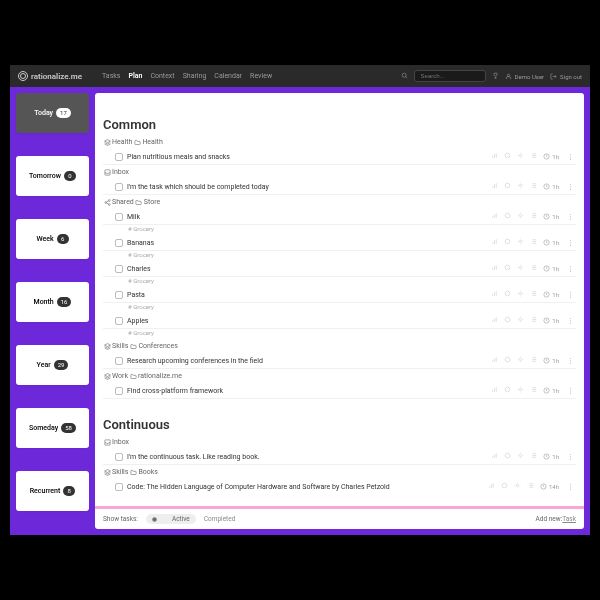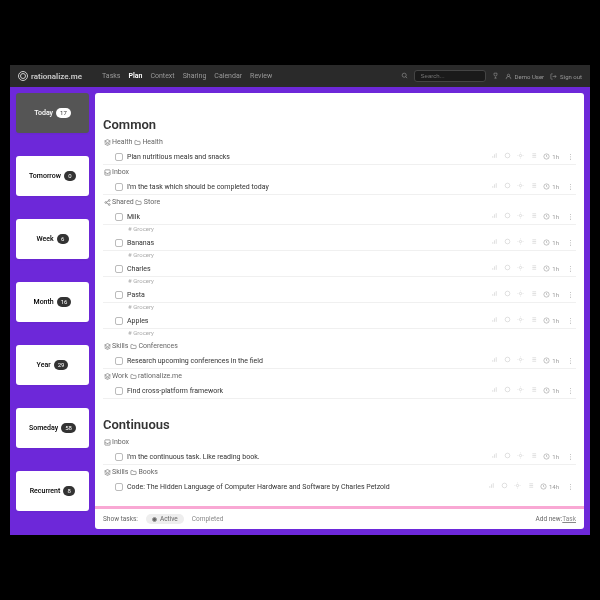--- a/index.html
+++ b/index.html
@@ -30,21 +30,21 @@
 .task-row{display:flex;align-items:center;padding:3px 0 3px 12px;gap:4px;border-bottom:1px solid #f0f0f0}
 .task-row:last-child{border-bottom:none}
 .checkbox{width:8px;height:8px;border:1px solid #bbb;border-radius:2px;flex-shrink:0}
 .task-title{flex:1;color:#333}
 .tag-row{padding:0 0 3px 25px;color:#aaa;font-size:6px}
 .task-icons{display:flex;gap:6px;align-items:center;color:#ccc}
 .clock{display:flex;align-items:center;gap:2px;font-size:6px;color:#999}
 .more{color:#999;cursor:pointer;padding:0 2px}
 .footer{border-top:3px solid #f9a8d4;padding:5px 8px;display:flex;align-items:center;gap:8px;font-size:6.5px;color:#666}
 .footer-right{margin-left:auto;display:flex;}
-.footer .active-chip{background:#eee;border-radius:8px;padding:1px 6px;display:flex;gap:3px;align-items:center}
+.footer .active-chip{background:#eee;border-radius:8px;padding:1px 6px;display:flex;gap:15px;align-items:center}
 .dot{width:5px;height:5px;border:1px solid #999;border-radius:50%}
 .dot.filled{background:#666}
 svg{width:7px;height:7px}
 .link{color:#888;cursor:pointer}
 </style>
 </head>
 <body>
 
 <div class="app">
   <div class="topbar">

